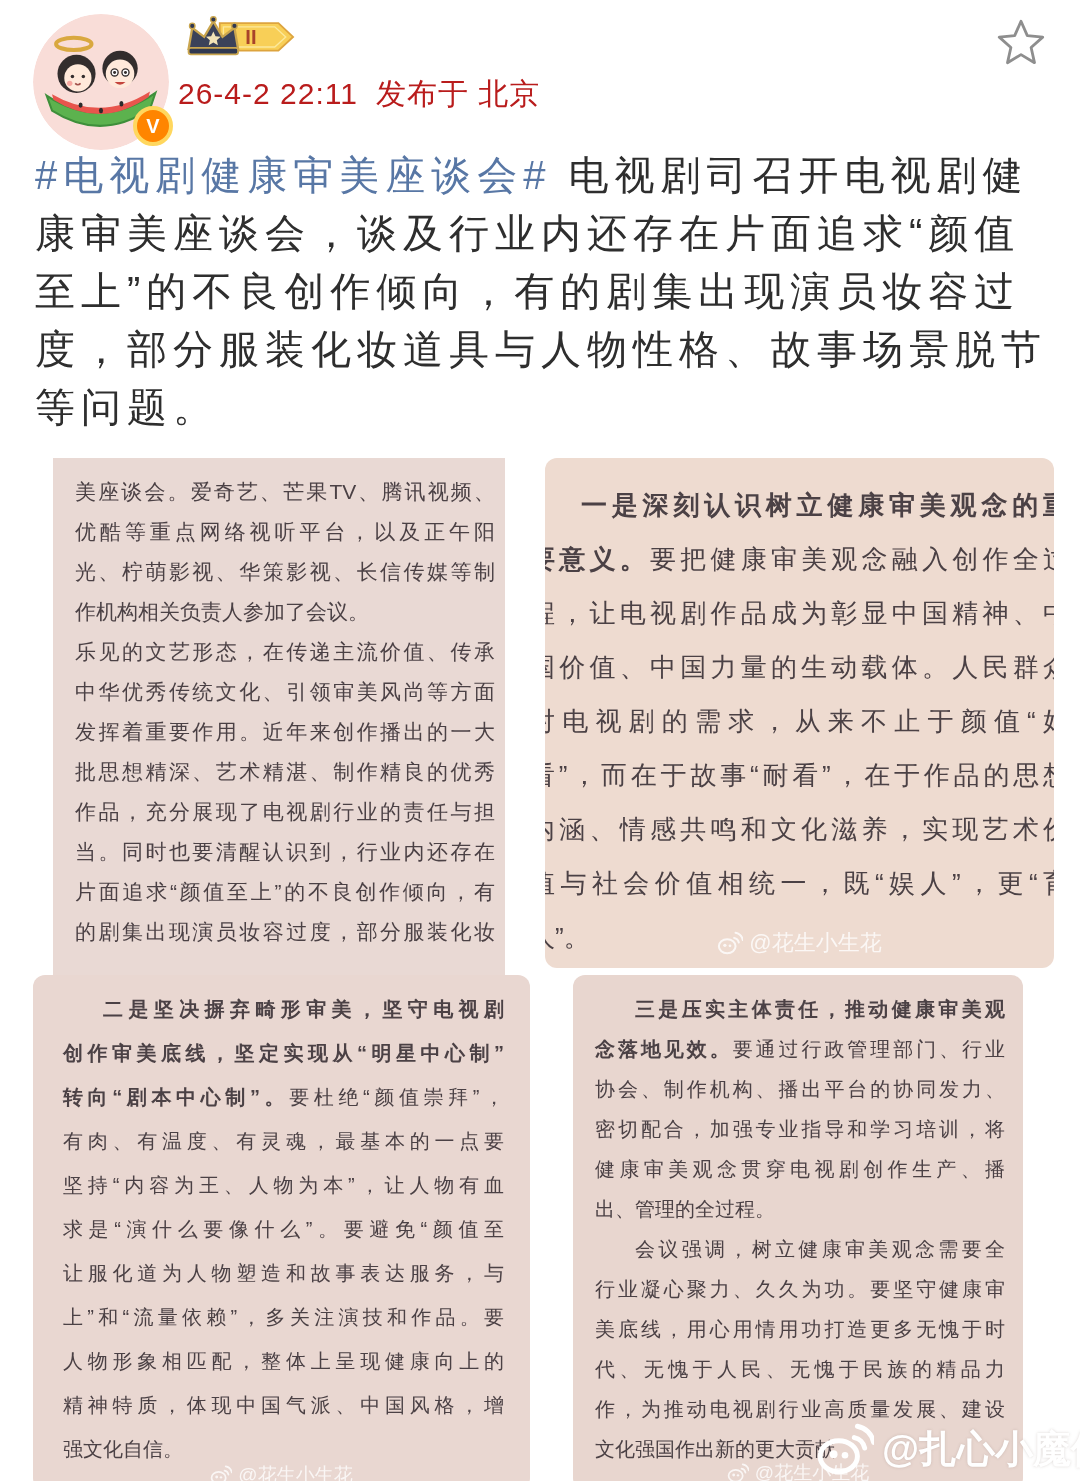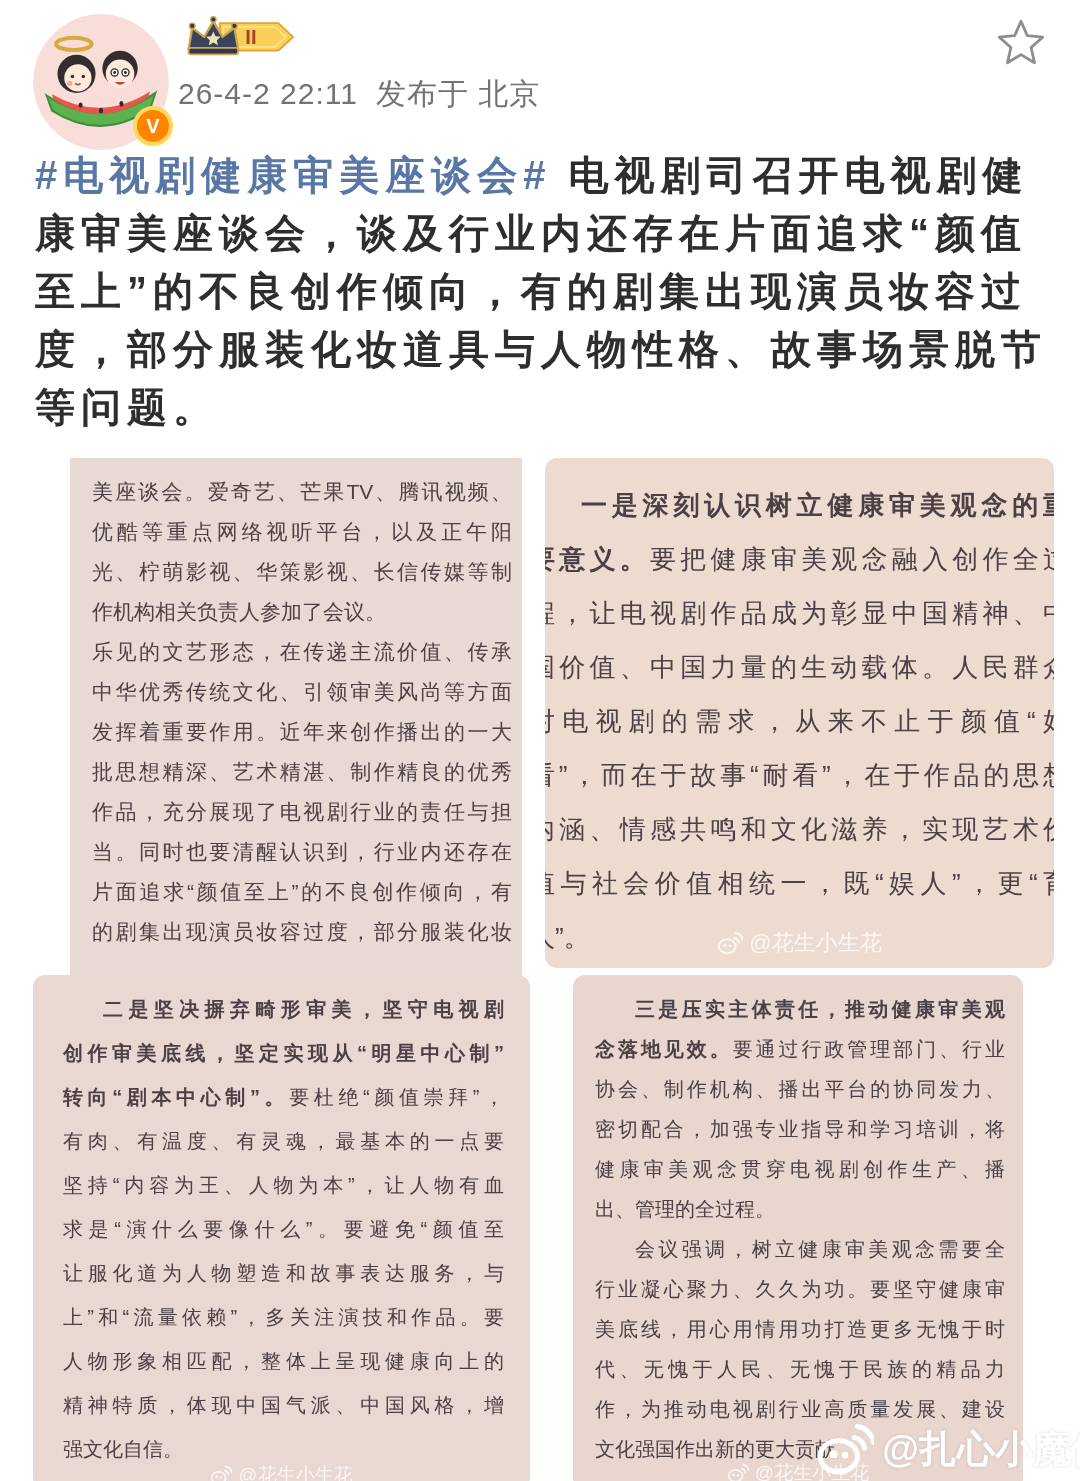--- a/index.html
+++ b/index.html
@@ -12,32 +12,32 @@
   .avatar > svg{width:136px;height:136px;display:block;border-radius:50%;}
   .vbadge{
     position:absolute;right:-4px;bottom:4px;width:32px;height:32px;
     background:#ff8500;border:4px solid #ffd75e;border-radius:50%;
     color:#fff;font-weight:bold;font-size:20px;
     display:flex;align-items:center;justify-content:center;
   }
   .row1{position:absolute;left:178px;top:14px;display:flex;align-items:center;gap:14px;}
   .uname{color:#f1833b;font-size:37px;font-weight:bold;line-height:44px;}
   .crown{width:122px;height:44px;cursor:pointer;}
-  .row2{position:absolute;left:178px;top:74px;font-size:30px;color:#737373;letter-spacing:1px;}
+  .row2{position:absolute;left:178px;top:74px;font-size:30px;color:#b91c1c;letter-spacing:1px;}
   .row2 .loc{margin-left:18px;}
   .star{position:absolute;left:996px;top:18px;width:50px;height:50px;cursor:pointer;}
   
   .post-text{
     position:absolute;left:35px;top:146px;width:1014px;margin:0;
-    font-size:40px;line-height:58px;color:#2e2e2e;font-weight:700;letter-spacing:6px;
+    font-size:40px;line-height:58px;color:#2e2e2e;font-weight:400;letter-spacing:6px;
   }
   .hashtag{color:#5877a5;text-decoration:none;cursor:pointer;}
   
   .att{position:absolute;border-radius:12px;overflow:hidden;color:#4b4145;cursor:pointer;}
-  .att1{left:70px;top:458px;width:452px;height:598px;border-radius:0;}
+  .att1{left:53px;top:458px;width:452px;height:598px;border-radius:0;}
   .att2{left:545px;top:458px;width:509px;height:510px;}
   .att3{left:33px;top:975px;width:497px;height:515px;}
   .att4{left:573px;top:975px;width:450px;height:515px;}
   .att1 .lines{padding:14px 10px 0 22px;font-size:21px;line-height:40px;}
   .att2 .lines{padding-top:20px;width:540px;margin-left:-16px;font-size:26px;line-height:54px;}
   .att3 .lines{padding:12px 26px 0 30px;font-size:20px;line-height:44px;}
   .att4 .lines{padding:14px 18px 0 22px;font-size:20px;line-height:40px;}
   .att-line{text-align:justify;text-align-last:justify;}
   .att-line.end{text-align-last:left;}
   .att-line.indent{text-indent:2em;}

